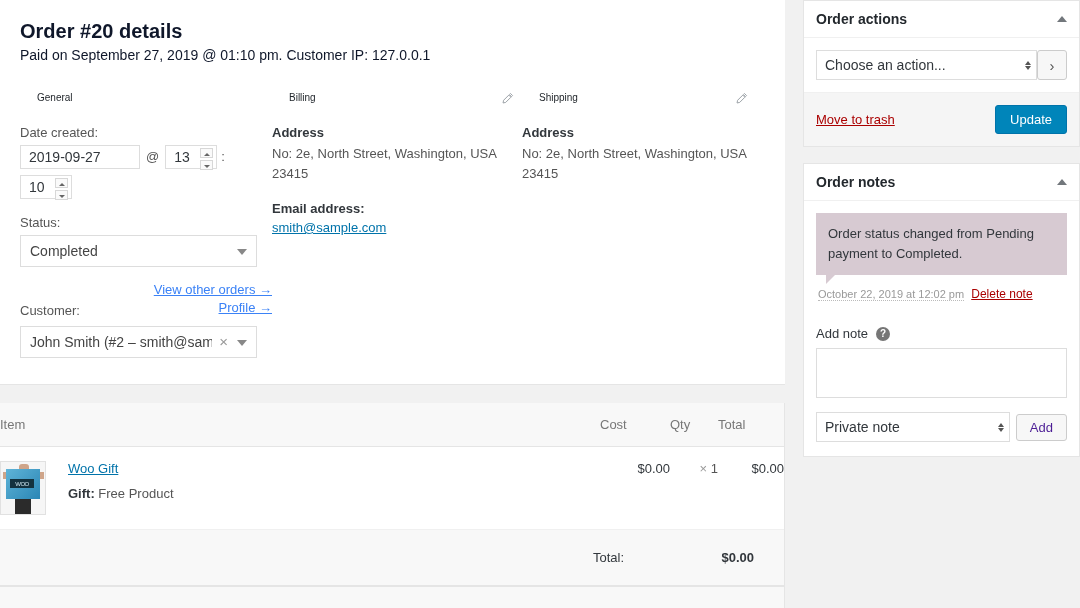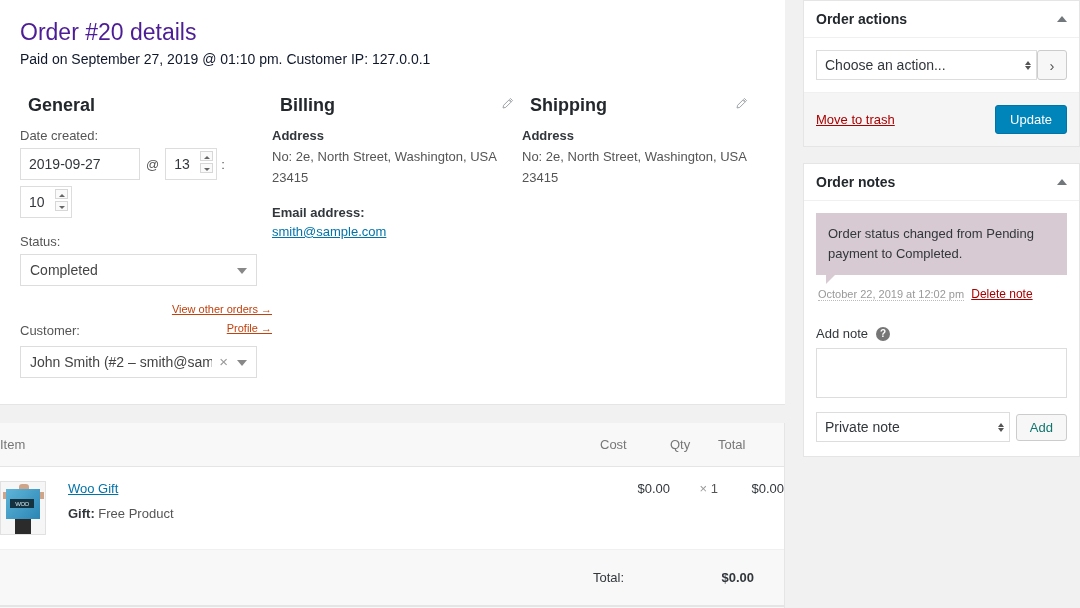--- a/index.html
+++ b/index.html
@@ -14,42 +14,42 @@
   }
   .wrap { display: flex; width: 1080px; height: 608px; }
 
   
   .main-col { width: 785px; flex: 0 0 785px; background: #f1f1f1; }
 
   .order-data { background:#fff; padding: 18px 20px 26px 20px; border-bottom:1px solid #e5e5e5; }
 
   h2.page-title {
     margin: 0 0 2px 0;
-    font-size: 23px;
-    font-weight: 400;
+    font-size: 20px;
+    font-weight: 700;
     line-height: 1.3;
-    color: #4c1d95;
+    color: #0f172a;
   }
   .paid-line { font-size: 14px; color: #0f172a; margin: 0 0 26px 0; line-height: 1.4; }
 
   .cols { display: flex; }
   .col-general { width: 252px; flex: 0 0 252px; }
   .col-billing { width: 250px; flex: 0 0 250px; }
   .col-shipping { width: 250px; flex: 0 0 250px; }
 
   .col-head {
-    font-size: 18px; font-weight: bold; color: #23282d;
-    margin: 0 0 17px 8px; position: relative; height: 16px;
+    font-size: 10px; font-weight: normal; color: #23282d;
+    margin: 0 0 17px 17px; position: relative; height: 16px;
   }
   .edit-pencil { position: absolute; right: 8px; top: 0px; cursor: pointer; line-height: 1; }
 
   .fld-label { font-size: 13px; color: #555; margin-bottom: 5px; display:block; }
 
   .text-input {
-    border: 1px solid #ddd; background:#fff; height: 32px;
+    border: 1px solid #ddd; background:#fff; height: 24px;
     padding: 2px 8px; font-size: 14px; color: #32373c;
     font-family: "Liberation Sans", sans-serif;
     border-radius: 0; outline: none;
   }
   .date-input { width: 120px; }
   .at-sign { color:#555; font-size: 13px; margin: 0 6px; }
   .num-wrap { position: relative; display: inline-block; }
   .num-input { width: 52px; padding-right: 22px; }
   .spin {
     position: absolute; right: 4px; top: 3px; width: 13px; height: 22px;
@@ -81,21 +81,21 @@
     border-top: 6px solid #888;
   }
   .select2-box { padding-right: 44px; }
   .select2-box .clear {
     position:absolute; right: 28px; top: 6px; color:#999; font-size: 15px;
   }
   .sel-text { white-space: nowrap; overflow: hidden; text-overflow: clip; }
 
   .cust-row { display:flex; justify-content:space-between; align-items:flex-end; margin-bottom:6px; }
   .links-right { text-align:right; line-height: 1.45; }
-  a.wlink { color: #c2410c; font-size: 11px; }
+  a.wlink { color: #3b82f6; font-size: 13px; }
 
   
   .sub-head { font-weight: bold; font-size: 13px; color:#32373c; margin: 0 0 4px 0; }
   .addr { font-size: 13px; color:#555; line-height: 1.55; margin: 0 0 17px 0; max-width: 225px; }
   .email-link { font-size: 13px; color:#0073aa; text-decoration: underline; }
 
   
   .gap { height: 18px; background:#f1f1f1; }
   .items-panel { background:#fff; border-bottom:1px solid #e5e5e5; border-right:1px solid #e5e5e5; }
   table.items { width: 100%; border-collapse: collapse; }
@@ -208,21 +208,21 @@
     font-size: 10px; line-height: 14px; text-align:center; cursor:pointer; font-weight:bold;
   }
   .note-textarea {
     width: 100%; height: 50px; border:1px solid #ddd; background:#fff; resize:none;
     font-family:"Liberation Sans",sans-serif; font-size:13px; padding:6px 8px; outline:none;
     display:block;
   }
   .add-note-actions { display:flex; align-items:center; gap: 6px; margin-top: 14px; }
   .note-type-select { width: 123px; }
   .btn-secondary {
-    background:#f7f7f7; border:1px solid #ccc; color:#0f766e; border-radius:3px;
+    background:#f7f7f7; border:1px solid #ccc; color:#4c1d95; border-radius:3px;
     padding: 6px 13px; font-size: 13px; cursor:pointer; line-height:1;
   }
 </style>
 </head>
 <body>
 
 <div class="wrap">
 
   <div class="main-col">
 

